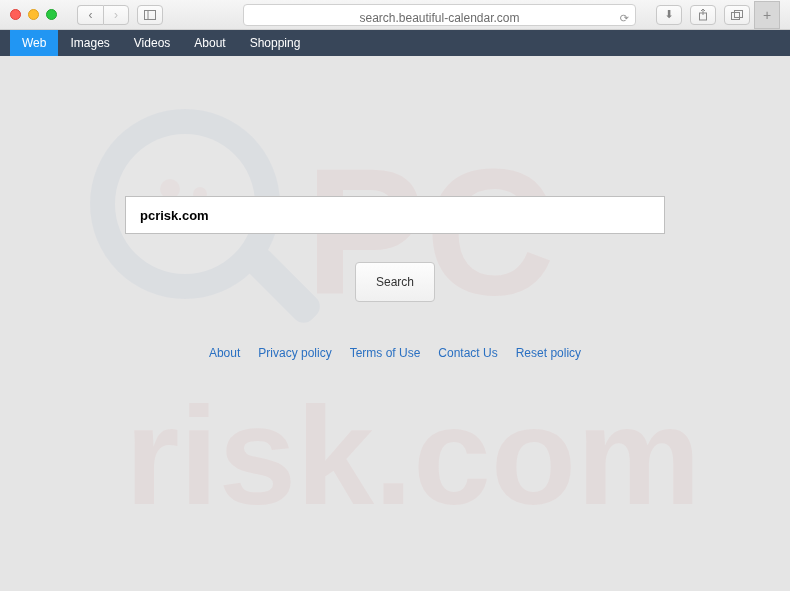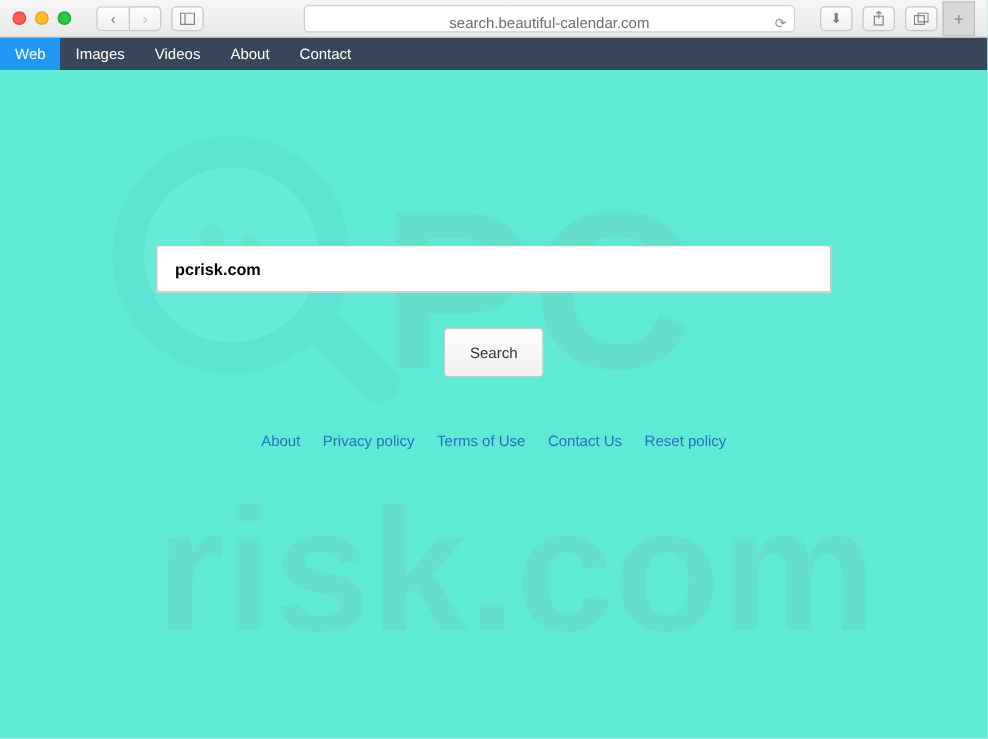--- a/index.html
+++ b/index.html
@@ -73,34 +73,35 @@
       display: flex; align-items: center; justify-content: center;
       color: #888; font-size: 14px;
       margin-left: 4px;
     }
     
     .page-nav {
       height: 26px;
       background: #384659;
       display: flex;
       align-items: stretch;
+      padding-left: 10px;
     }
     .page-nav-item {
       color: #fff;
       font-size: 12px;
       display: flex; align-items: center;
       padding: 0 12px;
       cursor: pointer;
     }
     .page-nav-item.active { background: #2196f3; }
     
     .content {
       position: relative;
       height: calc(591px - 30px - 26px);
-      background: #5eead4;
+      background: #e5e5e5;
     }
     .watermark {
       position: absolute;
       inset: 0;
       pointer-events: none;
       opacity: 0.05;
       display: flex;
       flex-direction: column;
       align-items: center;
       justify-content: center;
@@ -207,21 +208,21 @@
   <div class="page-nav-item">
       <span>Images</span>
     </div>
   <div class="page-nav-item">
       <span>Videos</span>
     </div>
   <div class="page-nav-item">
       <span>About</span>
     </div>
   <div class="page-nav-item">
-      <span>Contact</span>
+      <span>Shopping</span>
     </div>
 </div>
 
 <div class="content">
   <div class="watermark">
     <svg viewBox="0 0 700 500">
       <circle cx="140" cy="130" r="95" fill="#3a6aa8"></circle>
       <circle cx="140" cy="130" r="70" fill="#fff"></circle>
       <circle cx="125" cy="115" r="10" fill="#e88"></circle>
       <circle cx="155" cy="120" r="7" fill="#e88"></circle>

